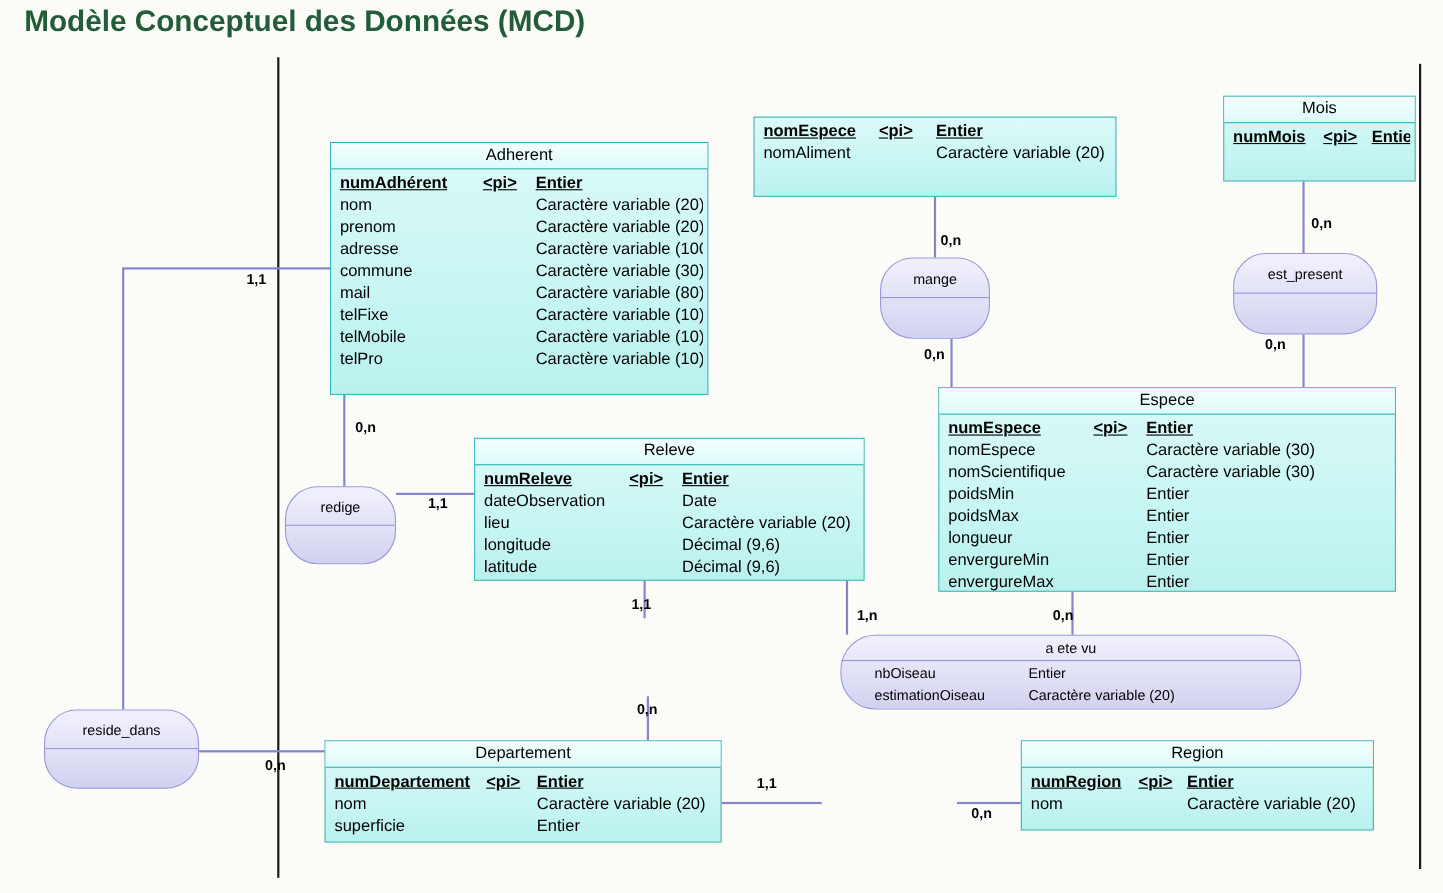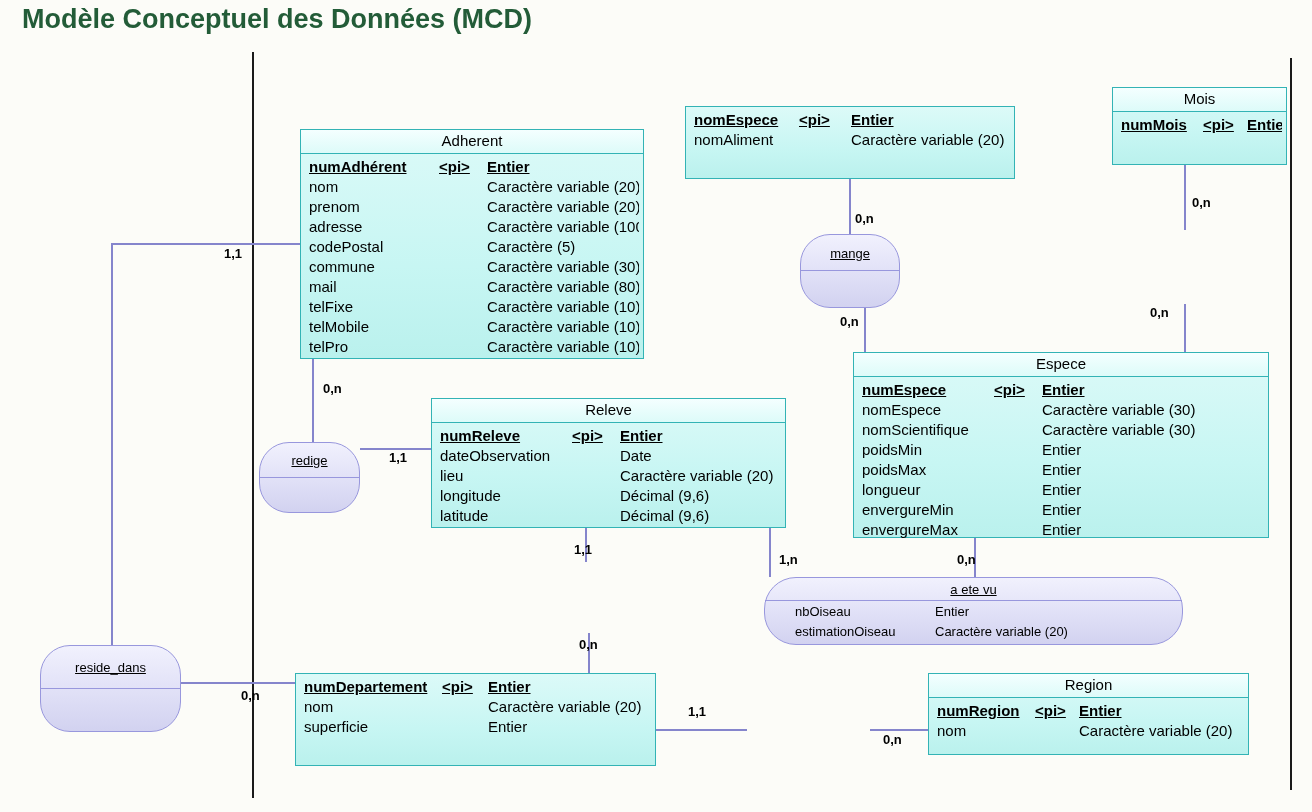--- a/index.html
+++ b/index.html
@@ -46,21 +46,20 @@
     border:1.6px solid var(--relation-border,#9897dd);
     background:linear-gradient(180deg,#f1f1fd 0%,var(--relation-fill,#e3e3f8) 45%,#d2d2f0 100%);
     border-radius:30px;
     font-size:13px;
     box-sizing:border-box;
   }
   .relation .rname{
     position:absolute;top:0;left:0;right:0;height:50%;
     display:flex;align-items:center;justify-content:center;
     white-space:nowrap;
-    text-decoration:underline;
   }
   .relation .rdivider{
     position:absolute;left:0;right:0;top:calc(50% - 1px);
     border-top:1.4px solid var(--relation-border,#9897dd);
   }
   .relation.wide{border-radius:32px;}
   .relation.wide .rname{height:23px;}
   .relation.wide .rdivider{top:22px;}
   .relation.wide .rbody{position:absolute;top:26px;left:30px;right:8px;}
   .relation .arow{grid-template-columns:var(--c1,140px) var(--c2,0px) 1fr;}
@@ -114,25 +113,20 @@
           <span class="n">prenom</span>
           <span class="p"></span>
           <span class="t">Caractère variable (20)</span>
         </div>
         <div class="arow">
           <span class="n">adresse</span>
           <span class="p"></span>
           <span class="t">Caractère variable (100)</span>
         </div>
         <div class="arow">
-          <span class="n">codePostal</span>
-          <span class="p"></span>
-          <span class="t">Caractère (5)</span>
-        </div>
-        <div class="arow">
           <span class="n">commune</span>
           <span class="p"></span>
           <span class="t">Caractère variable (30)</span>
         </div>
         <div class="arow">
           <span class="n">mail</span>
           <span class="p"></span>
           <span class="t">Caractère variable (80)</span>
         </div>
         <div class="arow">
@@ -250,20 +244,21 @@
         </div>
         <div class="arow">
           <span class="n">envergureMax</span>
           <span class="p"></span>
           <span class="t">Entier</span>
         </div>
       </div>
   </div>
 
   <div class="entity" style="left:295px;top:673px;width:361px;height:93px">
+    <div class="ehead">Departement</div>
     <div class="ebody" style="--c1:138px;--c2:46px">
         <div class="arow pk">
           <span class="n">numDepartement</span>
           <span class="p">&lt;pi&gt;</span>
           <span class="t">Entier</span>
         </div>
         <div class="arow">
           <span class="n">nom</span>
           <span class="p"></span>
           <span class="t">Caractère variable (20)</span>
@@ -290,28 +285,32 @@
           <span class="t">Caractère variable (20)</span>
         </div>
       </div>
   </div>
 
   <div class="relation" style="left:800px;top:234px;width:100px;height:74px">
     <div class="rname">mange</div>
     <div class="rdivider"></div>
   </div>
 
+  <div class="relation" style="left:1121px;top:230px;width:131px;height:74px">
+    <div class="rname">est_present</div>
+    <div class="rdivider"></div>
+  </div>
 
   <div class="relation" style="left:259px;top:442px;width:101px;height:71px">
     <div class="rname">redige</div>
     <div class="rdivider"></div>
   </div>
 
 
-  <div class="relation" style="left:40px;top:645px;width:141px;height:87px">
+  <div class="relation" style="left:40px;top:645px;width:141px;height:72px">
     <div class="rname">reside_dans</div>
     <div class="rdivider"></div>
   </div>
 
 
   <div class="relation wide" style="left:764px;top:577px;width:419px;height:68px">
     <div class="rname">a ete vu</div>
     <div class="rdivider"></div>
     <div class="rbody" style="--c1:140px;--c2:0px">
         <div class="arow">

